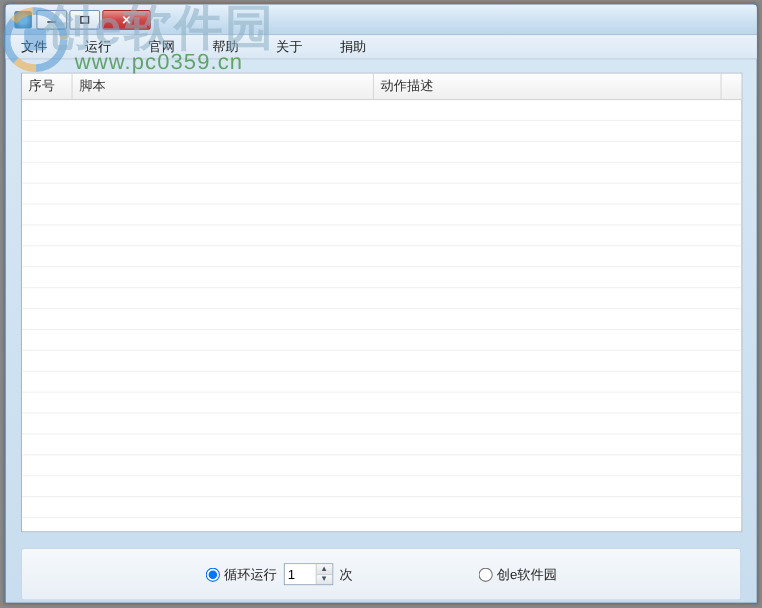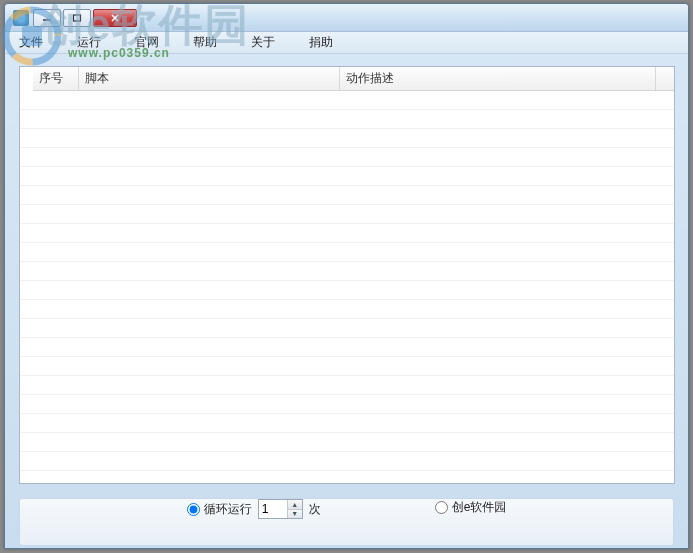--- a/index.html
+++ b/index.html
@@ -86,21 +86,20 @@
       width: 656px;
       height: 418px;
       background: #fff;
       border: 1px solid #a8b8c8;
     }
     .list-header {
       height: 24px;
       display: flex;
       background: linear-gradient(to bottom, #fdfdfe, #efefef);
       border-bottom: 1px solid #d4d4d4;
-      margin-left: 13px;
     }
     .list-header-cell {
       border-right: 1px solid #d8d8d8;
       padding: 4px 6px;
       color: #333;
       font-size: 12px;
       display: flex;
       align-items: center;
     }
     .col-seq { width: 46px; }
@@ -115,21 +114,21 @@
       height: 19px;
       border-bottom: 1px solid #f0f0f0;
     }
     .bottom-panel {
       margin-top: 14px;
       height: 48px;
       background: linear-gradient(to bottom, #f6f9fc, #e8eff6);
       border: 1px solid #c8d8e8;
       border-radius: 3px;
       display: flex;
-      align-items: flex-start;
+      align-items: center;
       justify-content: center;
       gap: 114px;
       padding: 0 30px;
     }
     .radio-group {
       display: flex;
       align-items: center;
       gap: 4px;
     }
     .radio-group input[type=radio] {
@@ -195,22 +194,22 @@
       font-weight: bold;
       color: rgba(140, 175, 195, 0.55);
       letter-spacing: 2px;
       white-space: nowrap;
       font-family: "Microsoft YaHei", sans-serif;
     }
     .wm-url {
       position: absolute;
       left: 68px;
       top: 46px;
-      font-size: 12px;
-      font-weight: bold;
+      font-size: 20px;
+      font-weight: normal;
       color: rgba(60, 140, 60, 0.75);
       font-family: Arial, sans-serif;
       letter-spacing: 1px;
     }
   </style>
 </head>
 <body>
 
 <div class="window">
   <div class="titlebar">

